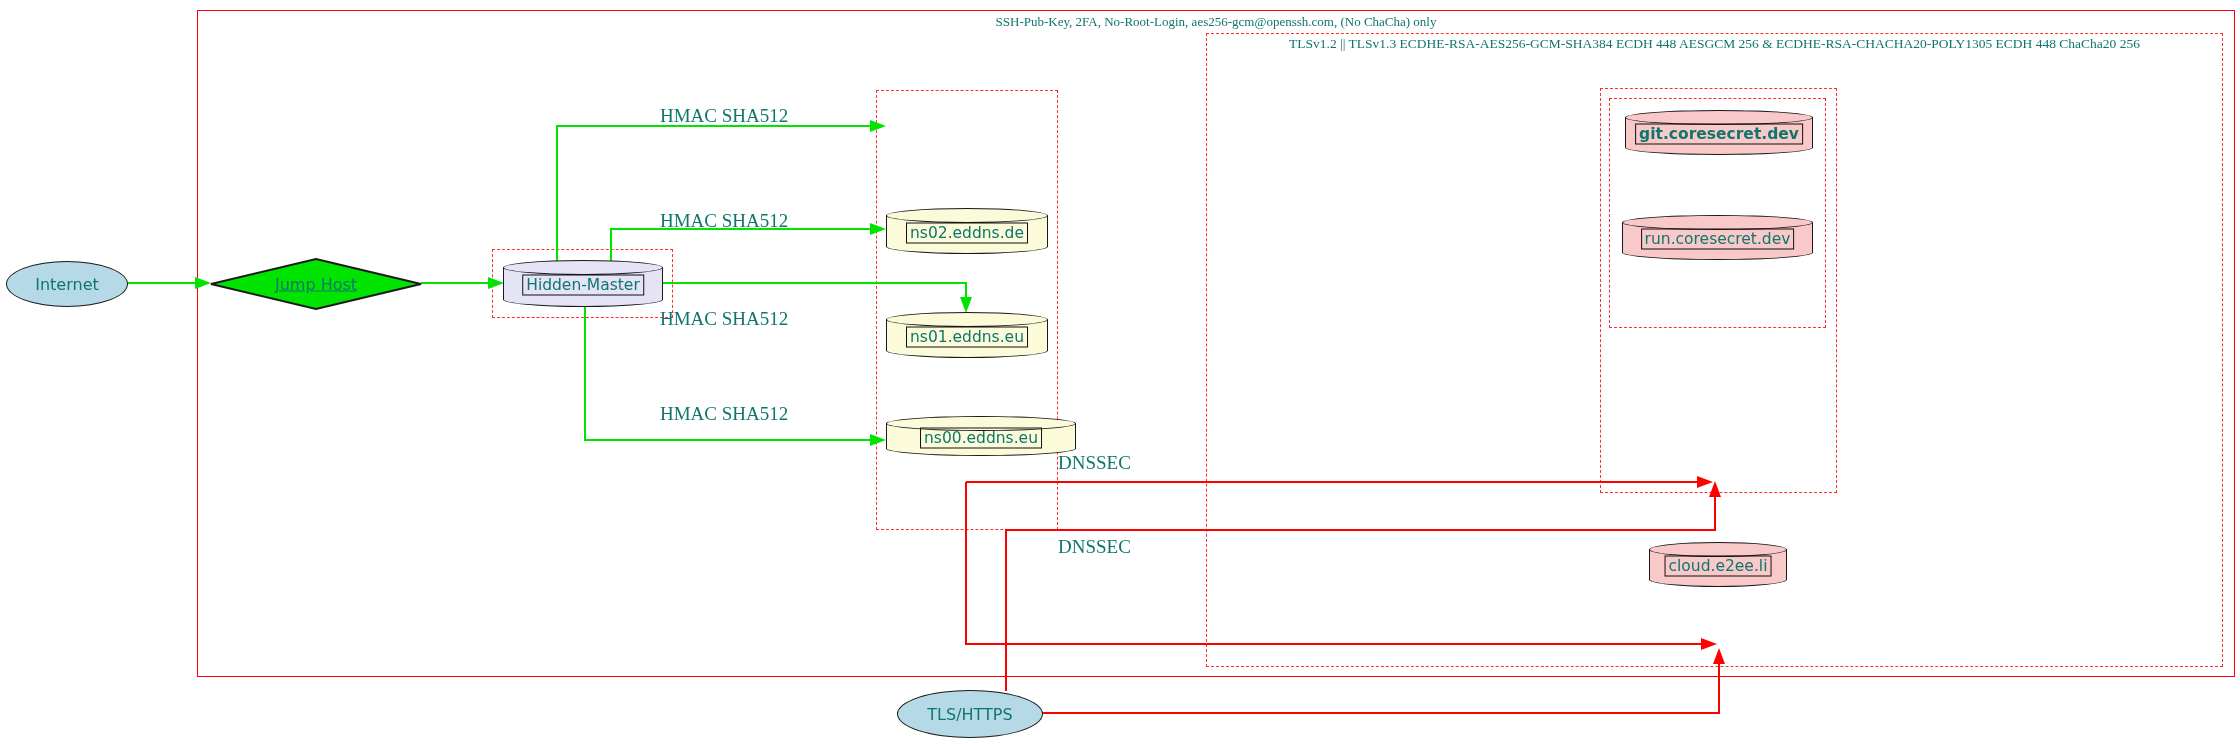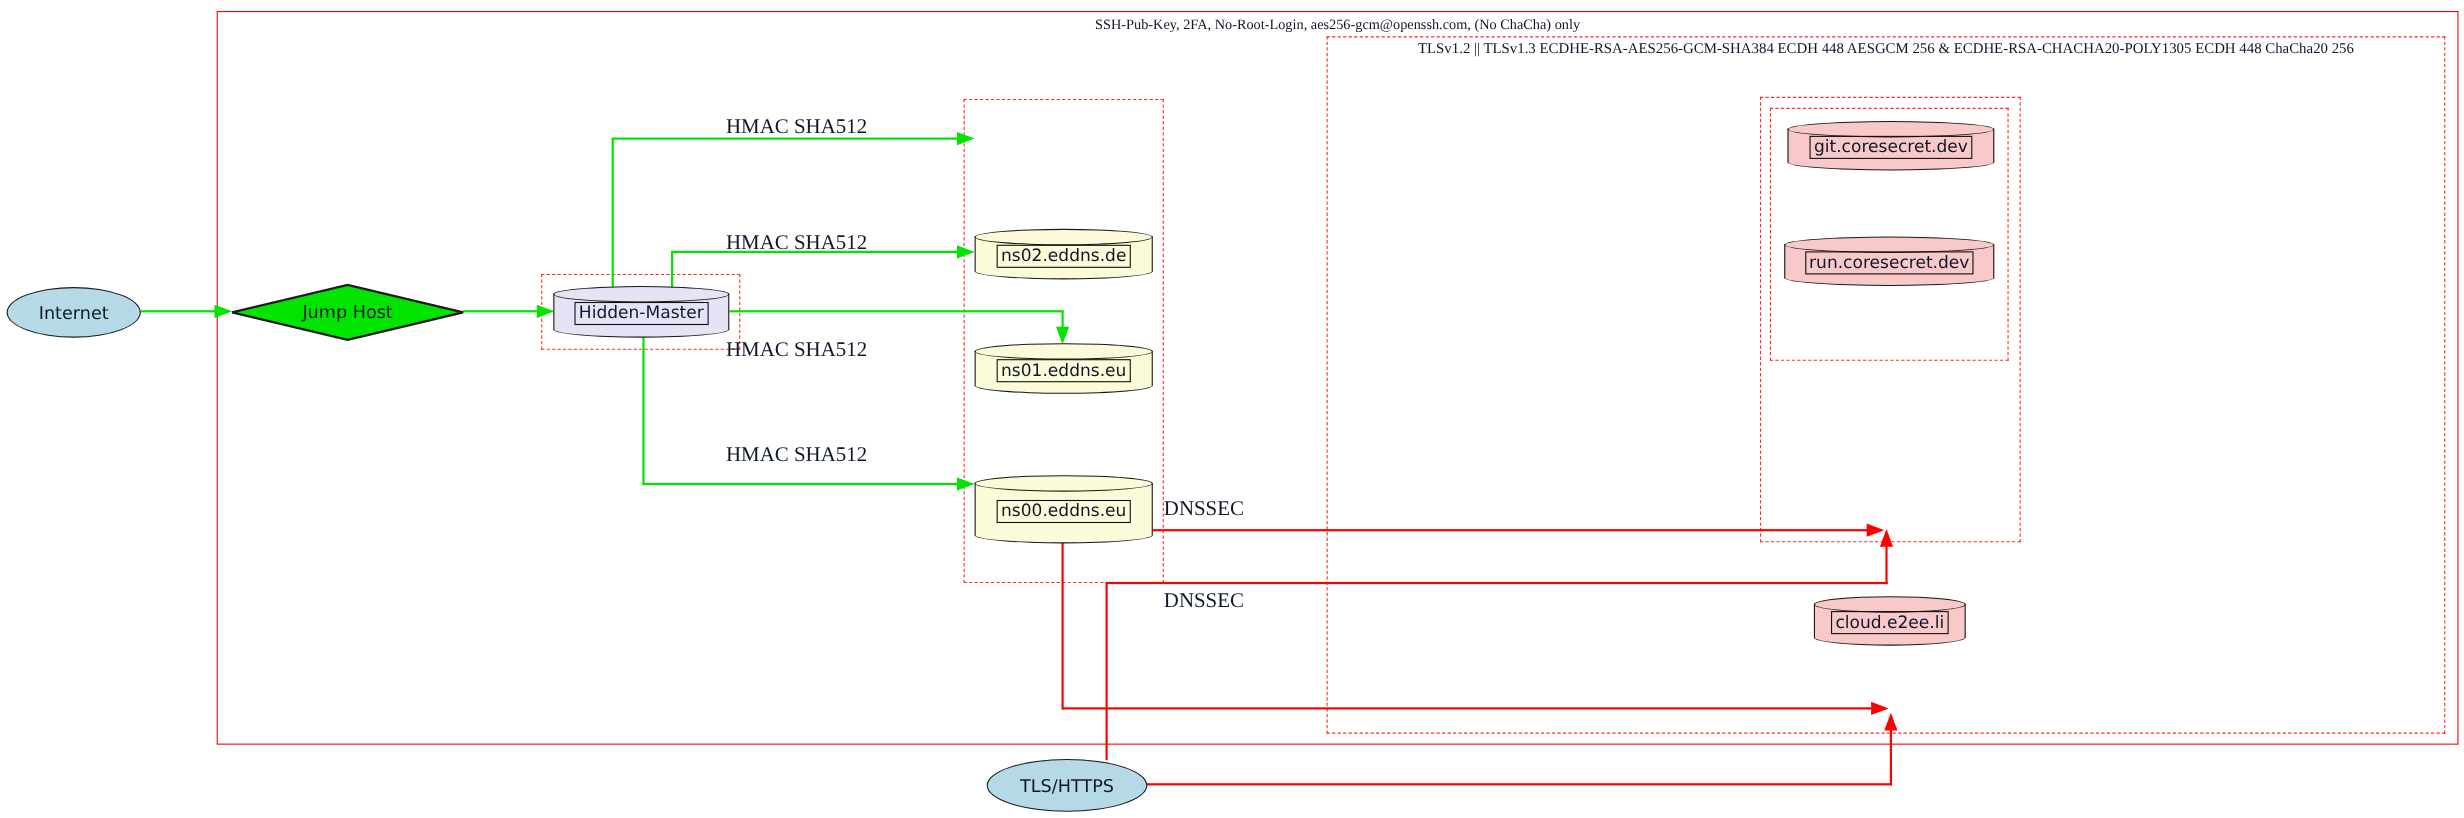--- a/index.html
+++ b/index.html
@@ -1,17 +1,17 @@
 <!DOCTYPE html>
 <html><head>
 <meta charset="utf-8">
 <style>
   html,body{margin:0;padding:0;background:#fff;}
   #canvas{position:relative;width:2240px;height:744px;background:#ffffff;overflow:hidden;
-          font-family:"DejaVu Sans","Liberation Sans",sans-serif;color:#0f172a;}
+          font-family:"DejaVu Sans","Liberation Sans",sans-serif;color:#0f766e;}
 
   
   .box{position:absolute;box-sizing:border-box;}
   .solid-red{border:1.7px solid #ff0000;}
   .dashed-red{border:1.7px dashed #ff2d2d;}
   .cluster-label{position:absolute;width:100%;text-align:center;
                  font-family:"Liberation Serif","DejaVu Serif",serif;
                  font-size:13.5px;white-space:nowrap;}
 
   
@@ -121,21 +121,21 @@
   <div class="edge-label" style="left:1058px;top:536px;width:140px;">DNSSEC</div>
 
   <div class="ellipse blue node-label" style="left:6px;top:261px;width:122px;height:46px;font-size:16px;">
     <span>Internet</span>
   </div>
 
   <div class="diamond" style="left:210px;top:258px;width:212px;height:52px;">
     <svg width="212" height="52" viewBox="0 0 212 52">
       <polygon points="1,26 106,1 211,26 106,51" fill="#00e400" stroke="#1a1a1a" stroke-width="2"></polygon>
     </svg>
-    <span class="tag node-label" style="font-size:16px;">Jump Host</span>
+    <span class="tag node-label" style="font-size:16px;text-decoration:underline;">Jump Host</span>
   </div>
 
   <div class="cyl f-lav" style="left:503px;top:260px;width:160px;height:47px;">
     <div class="base"></div>
       <div class="body"></div>
       <div class="lid"></div>
     <span class="tag node-label">Hidden-Master</span>
   </div>
 
 
@@ -146,28 +146,28 @@
     <span class="tag node-label">ns02.eddns.de</span>
   </div>
 
   <div class="cyl f-yellow" style="left:886px;top:312px;width:162px;height:46px;text-align:center;">
     <div class="base"></div>
       <div class="body"></div>
       <div class="lid"></div>
     <span class="tag node-label">ns01.eddns.eu</span>
   </div>
 
-  <div class="cyl f-yellow" style="left:886px;top:432px;width:162px;height:62px;">
+  <div class="cyl f-yellow" style="left:886px;top:416px;width:162px;height:40px;padding-left:28px;">
     <div class="base"></div>
       <div class="body"></div>
       <div class="lid"></div>
     <span class="tag node-label">ns00.eddns.eu</span>
   </div>
 
-  <div class="cyl f-pink" style="left:1625px;top:110px;width:188px;height:45px;">
+  <div class="cyl f-pink" style="left:1625px;top:110px;width:188px;height:45px;font-weight:bold;">
     <div class="base"></div>
       <div class="body"></div>
       <div class="lid"></div>
     <span class="tag node-label">git.coresecret.dev</span>
   </div>
 
   <div class="cyl f-pink" style="left:1622px;top:215px;width:191px;height:45px;">
     <div class="base"></div>
       <div class="body"></div>
       <div class="lid"></div>

